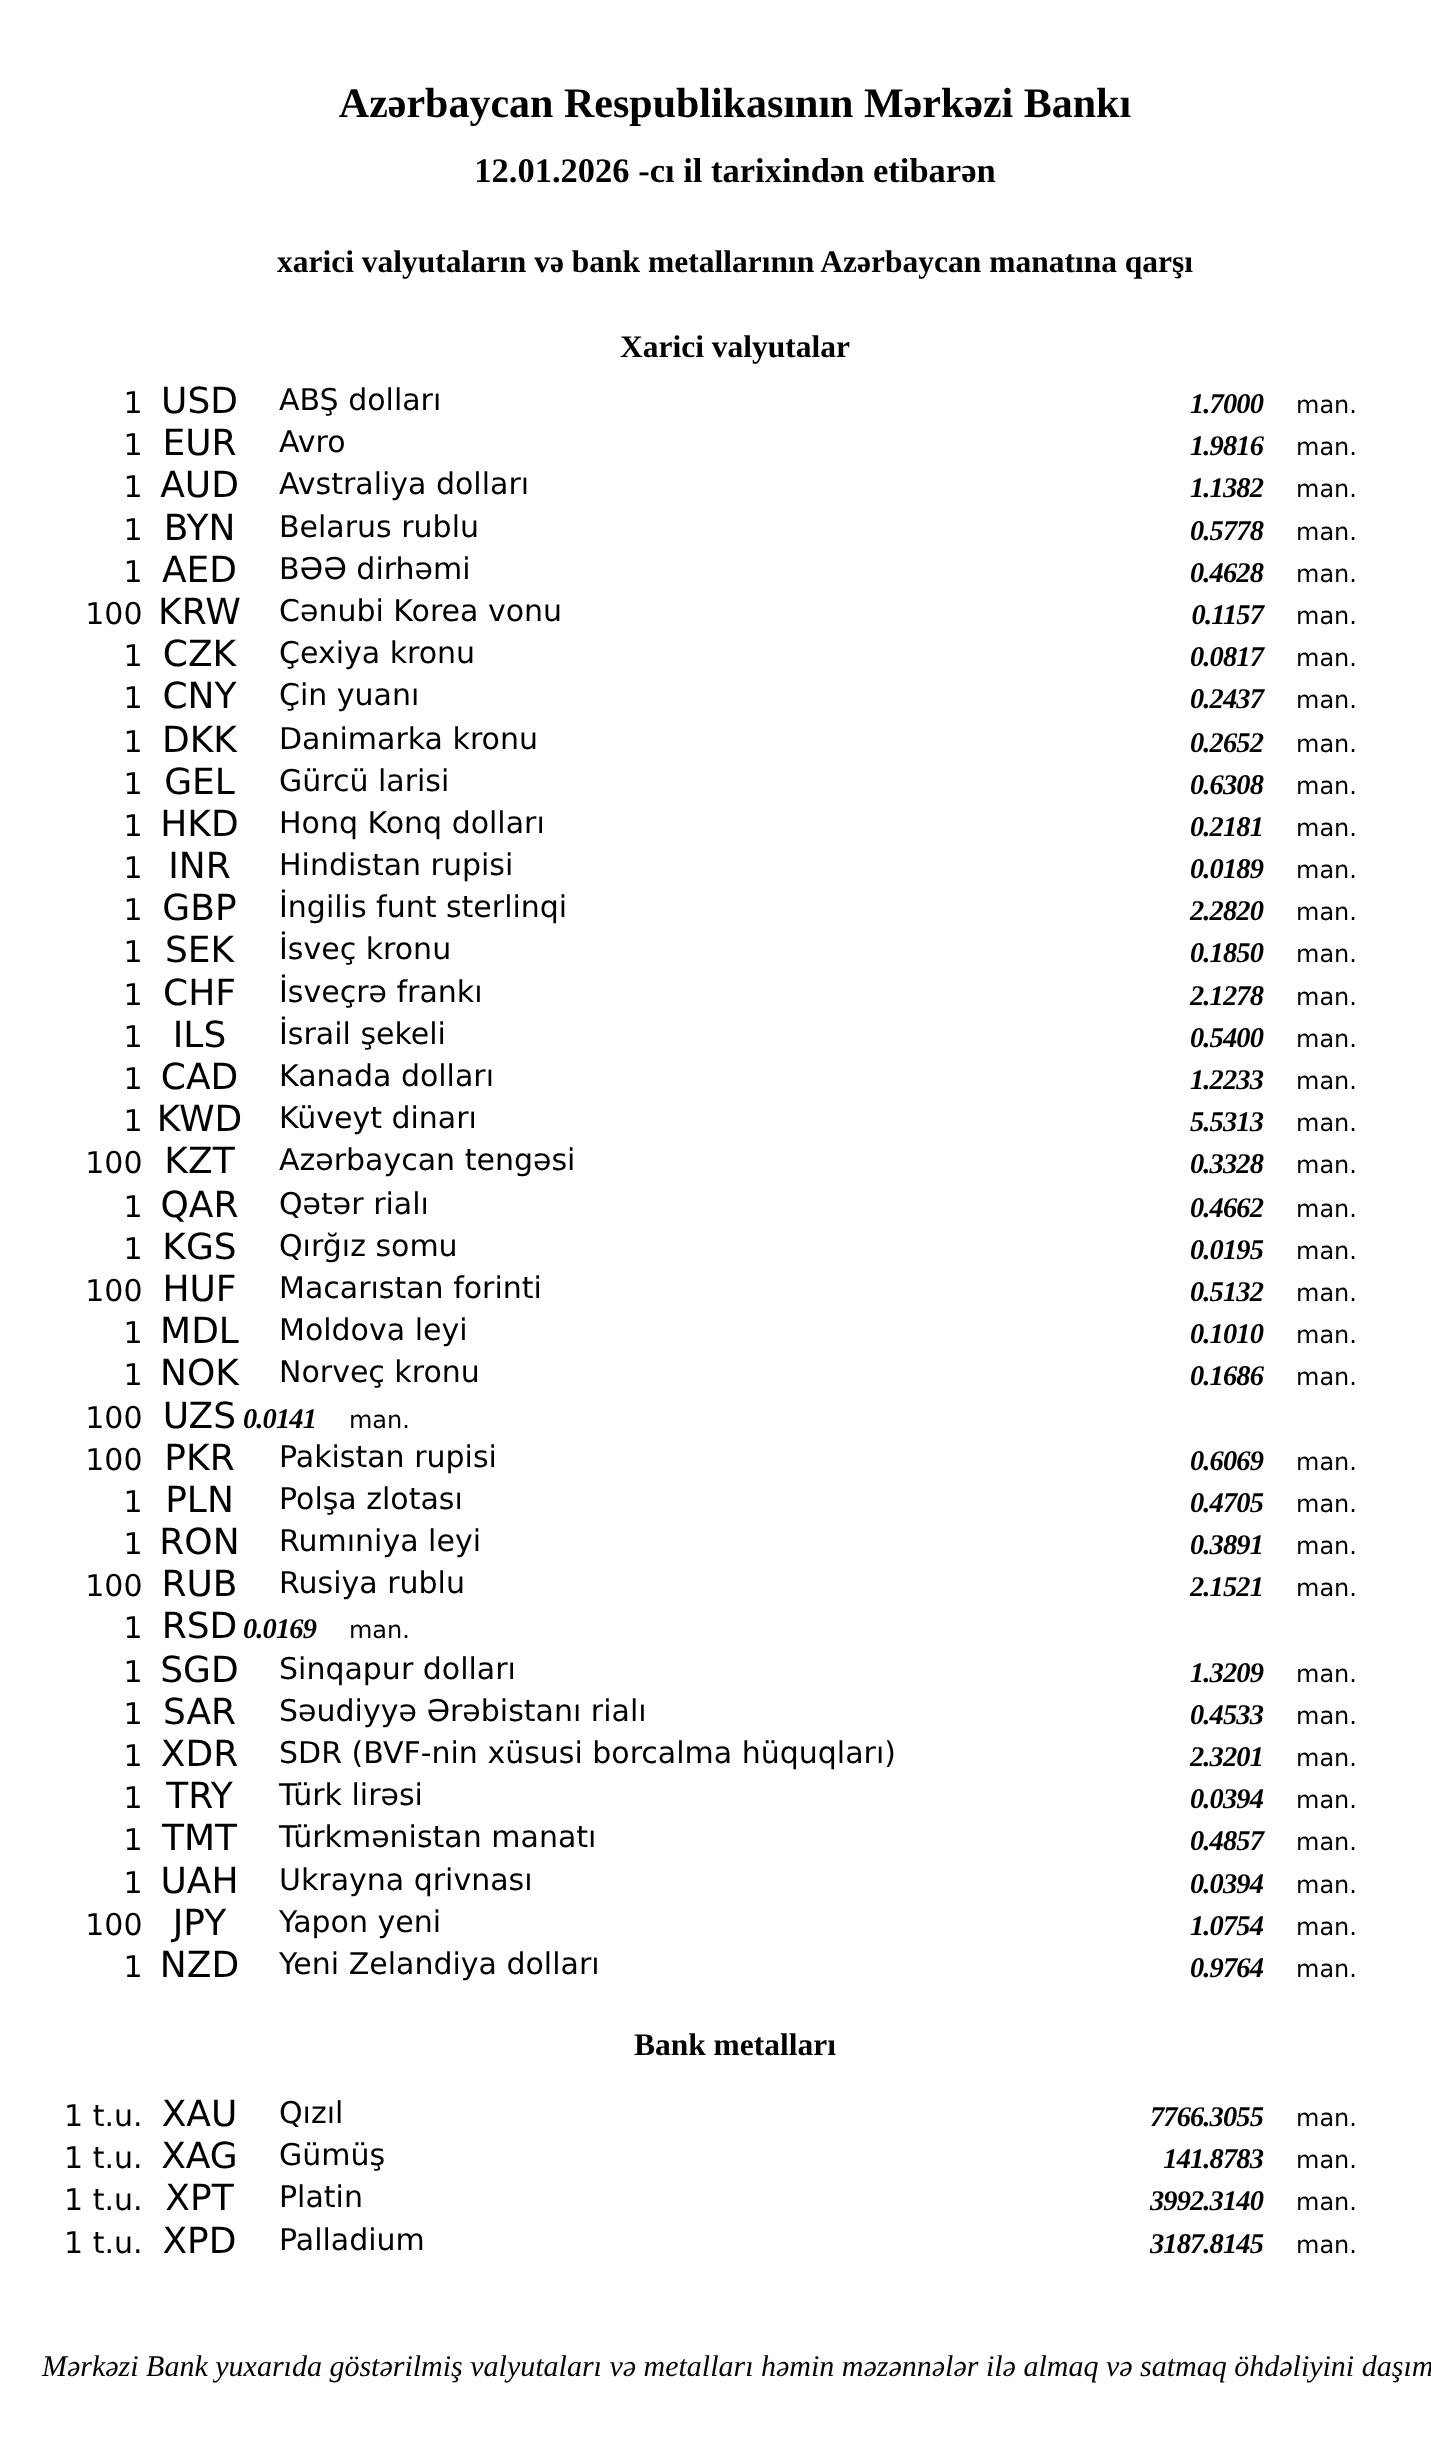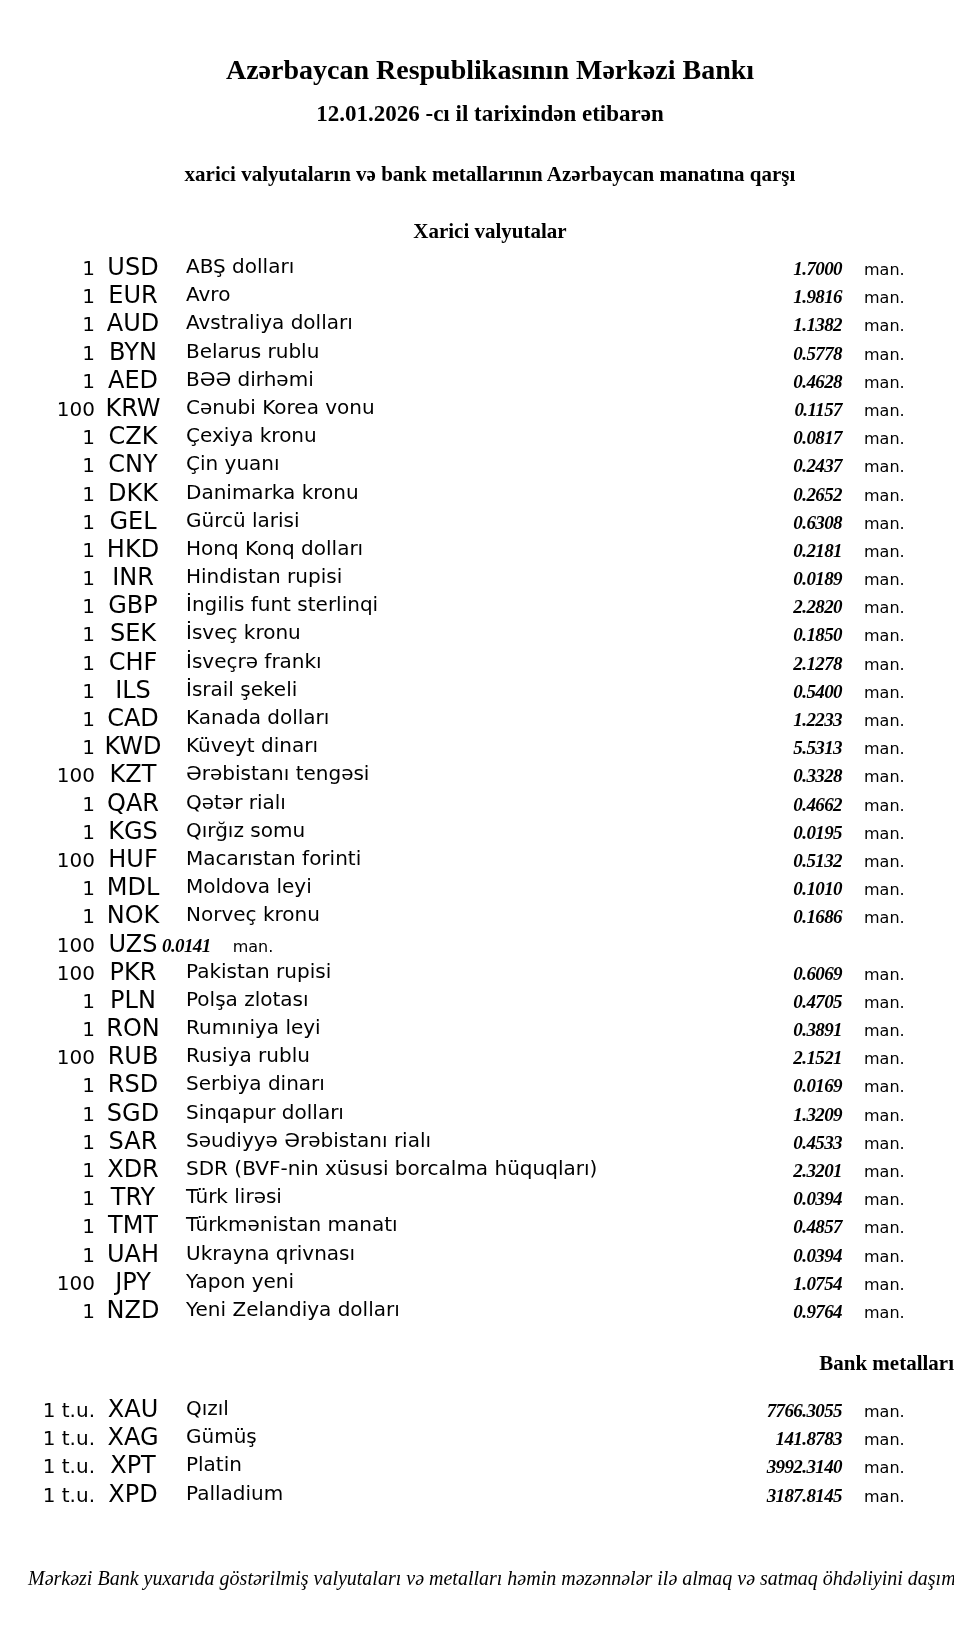--- a/index.html
+++ b/index.html
@@ -24,21 +24,21 @@
     right: 0;
     text-align: center;
     font-family: "Liberation Serif", serif;
     font-weight: bold;
     white-space: nowrap;
   }
   .title    { top: 54px;  font-size: 28px; }
   .dateline { top: 101px; font-size: 23px; }
   .subtitle { top: 134px; font-size: 21px; margin-top: 28px; }
   .currencies-heading { top: 219px;  font-size: 21px; }
-  .metals-heading     { top: 1351px; font-size: 21px; text-align: right; }
+  .metals-heading     { top: 1351px; font-size: 21px; }
 
   .table { position: absolute; left: 0; right: 0; }
   .currencies-table { top: 247px; }
   .metals-table     { top: 1389px; }
 
   .row {
     display: flex;
     align-items: baseline;
     height: 28.2px;
     box-sizing: border-box;
@@ -248,21 +248,21 @@
     <span class="nominal">1</span>
     <span class="code">KWD</span>
     <span class="name">Küveyt dinarı</span>
     <span class="rate">5.5313</span>
     <span class="unit">man.</span>
   </div>
 
   <div class="row">
     <span class="nominal">100</span>
     <span class="code">KZT</span>
-    <span class="name">Ərəbistanı tengəsi</span>
+    <span class="name">Azərbaycan tengəsi</span>
     <span class="rate">0.3328</span>
     <span class="unit">man.</span>
   </div>
 
   <div class="row">
     <span class="nominal">1</span>
     <span class="code">QAR</span>
     <span class="name">Qətər rialı</span>
     <span class="rate">0.4662</span>
     <span class="unit">man.</span>
@@ -335,21 +335,20 @@
     <span class="nominal">100</span>
     <span class="code">RUB</span>
     <span class="name">Rusiya rublu</span>
     <span class="rate">2.1521</span>
     <span class="unit">man.</span>
   </div>
 
   <div class="row">
     <span class="nominal">1</span>
     <span class="code">RSD</span>
-    <span class="name">Serbiya dinarı</span>
     <span class="rate">0.0169</span>
     <span class="unit">man.</span>
   </div>
 
   <div class="row">
     <span class="nominal">1</span>
     <span class="code">SGD</span>
     <span class="name">Sinqapur dolları</span>
     <span class="rate">1.3209</span>
     <span class="unit">man.</span>

